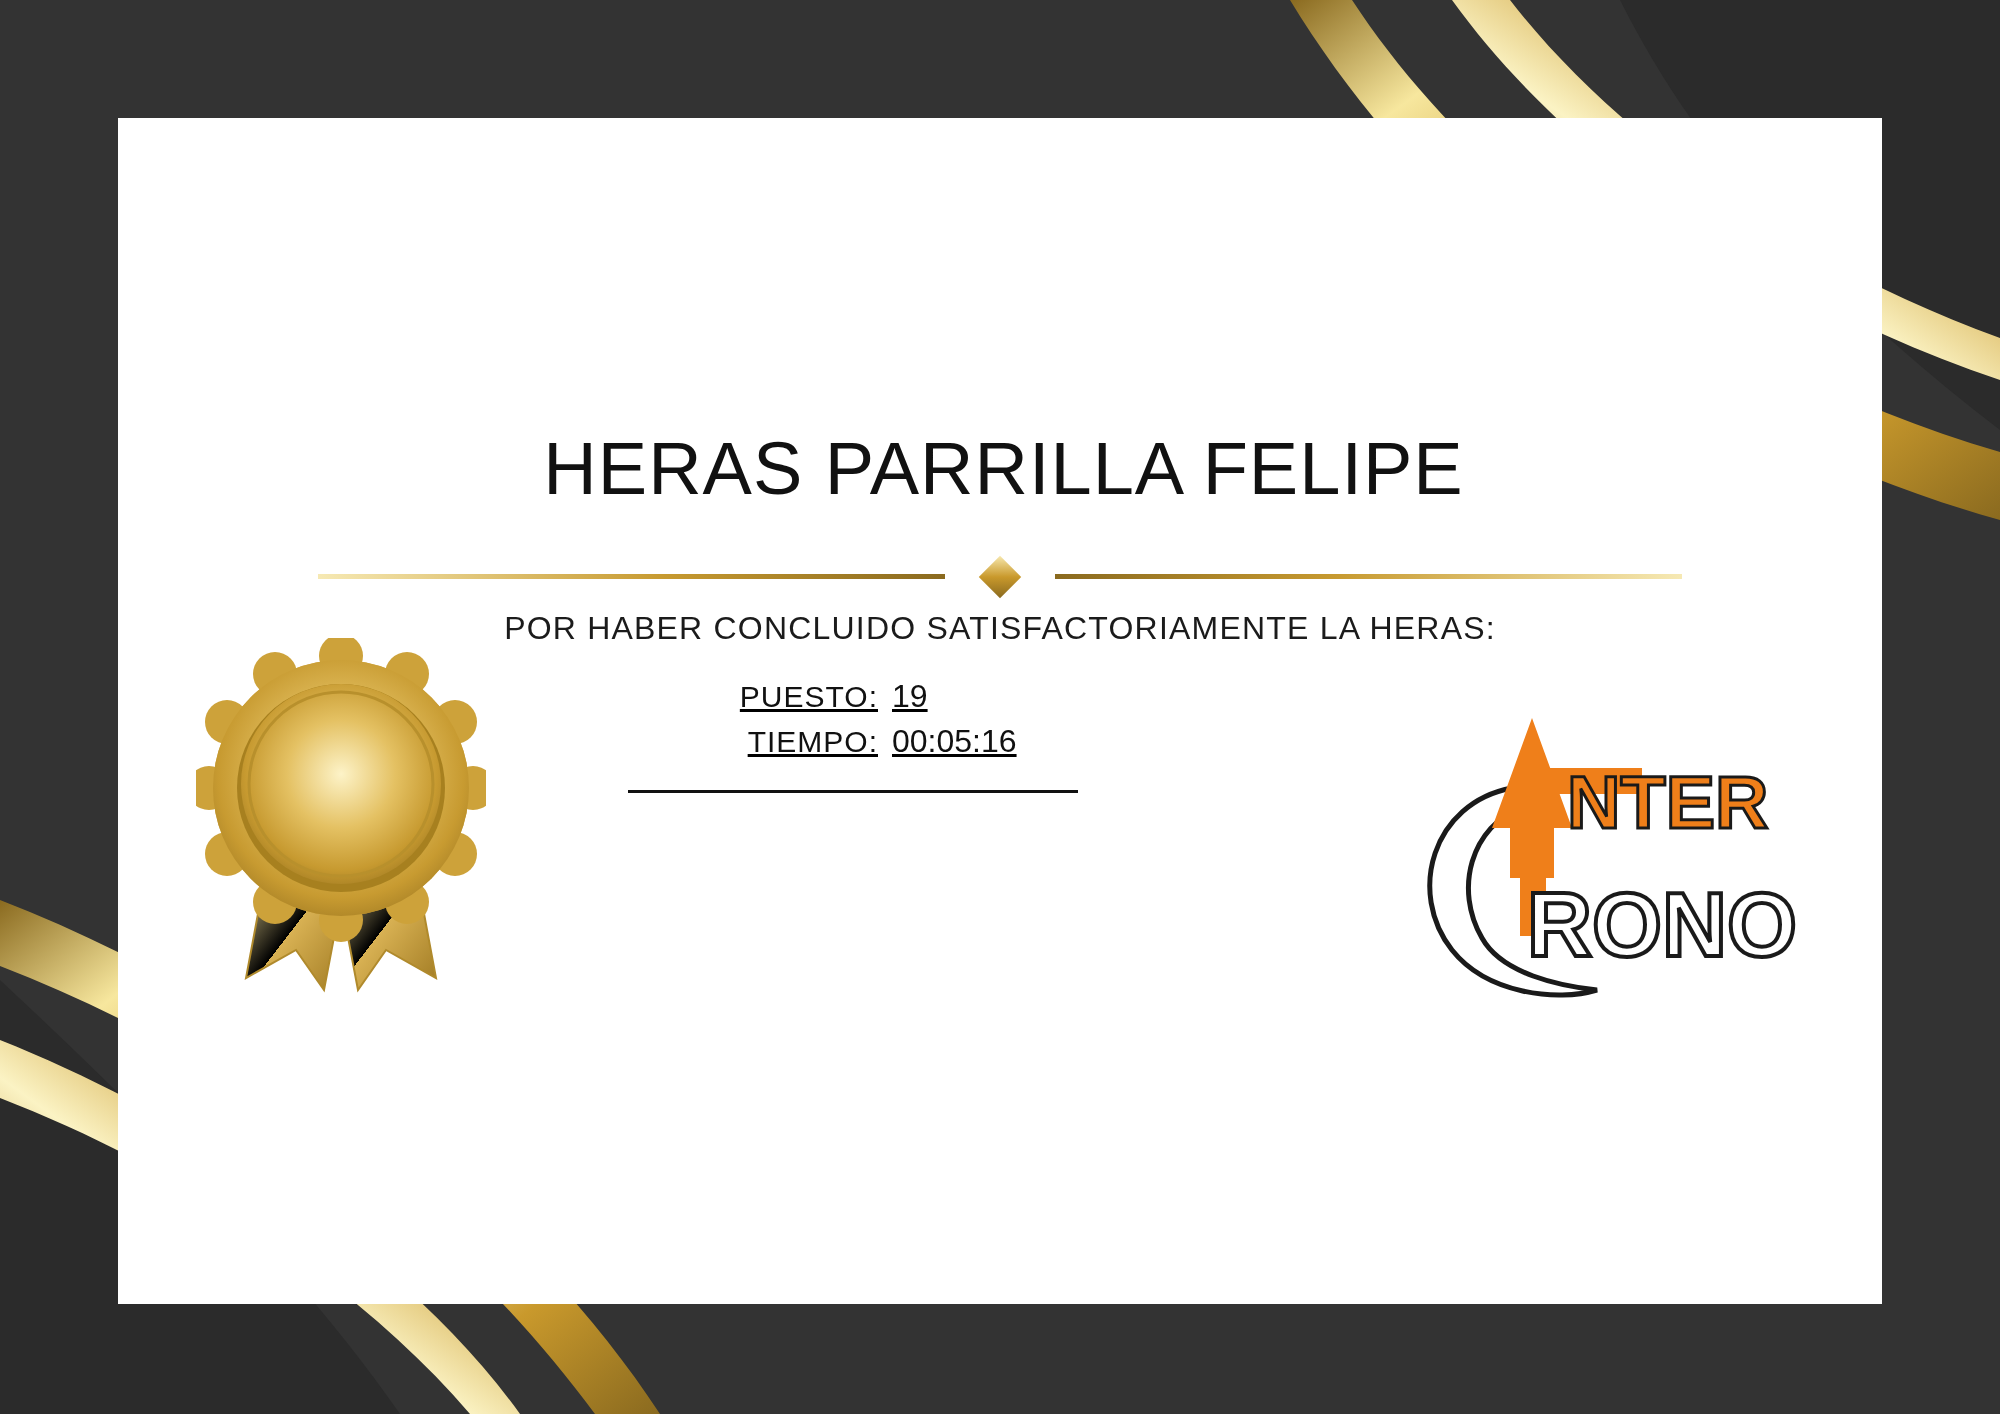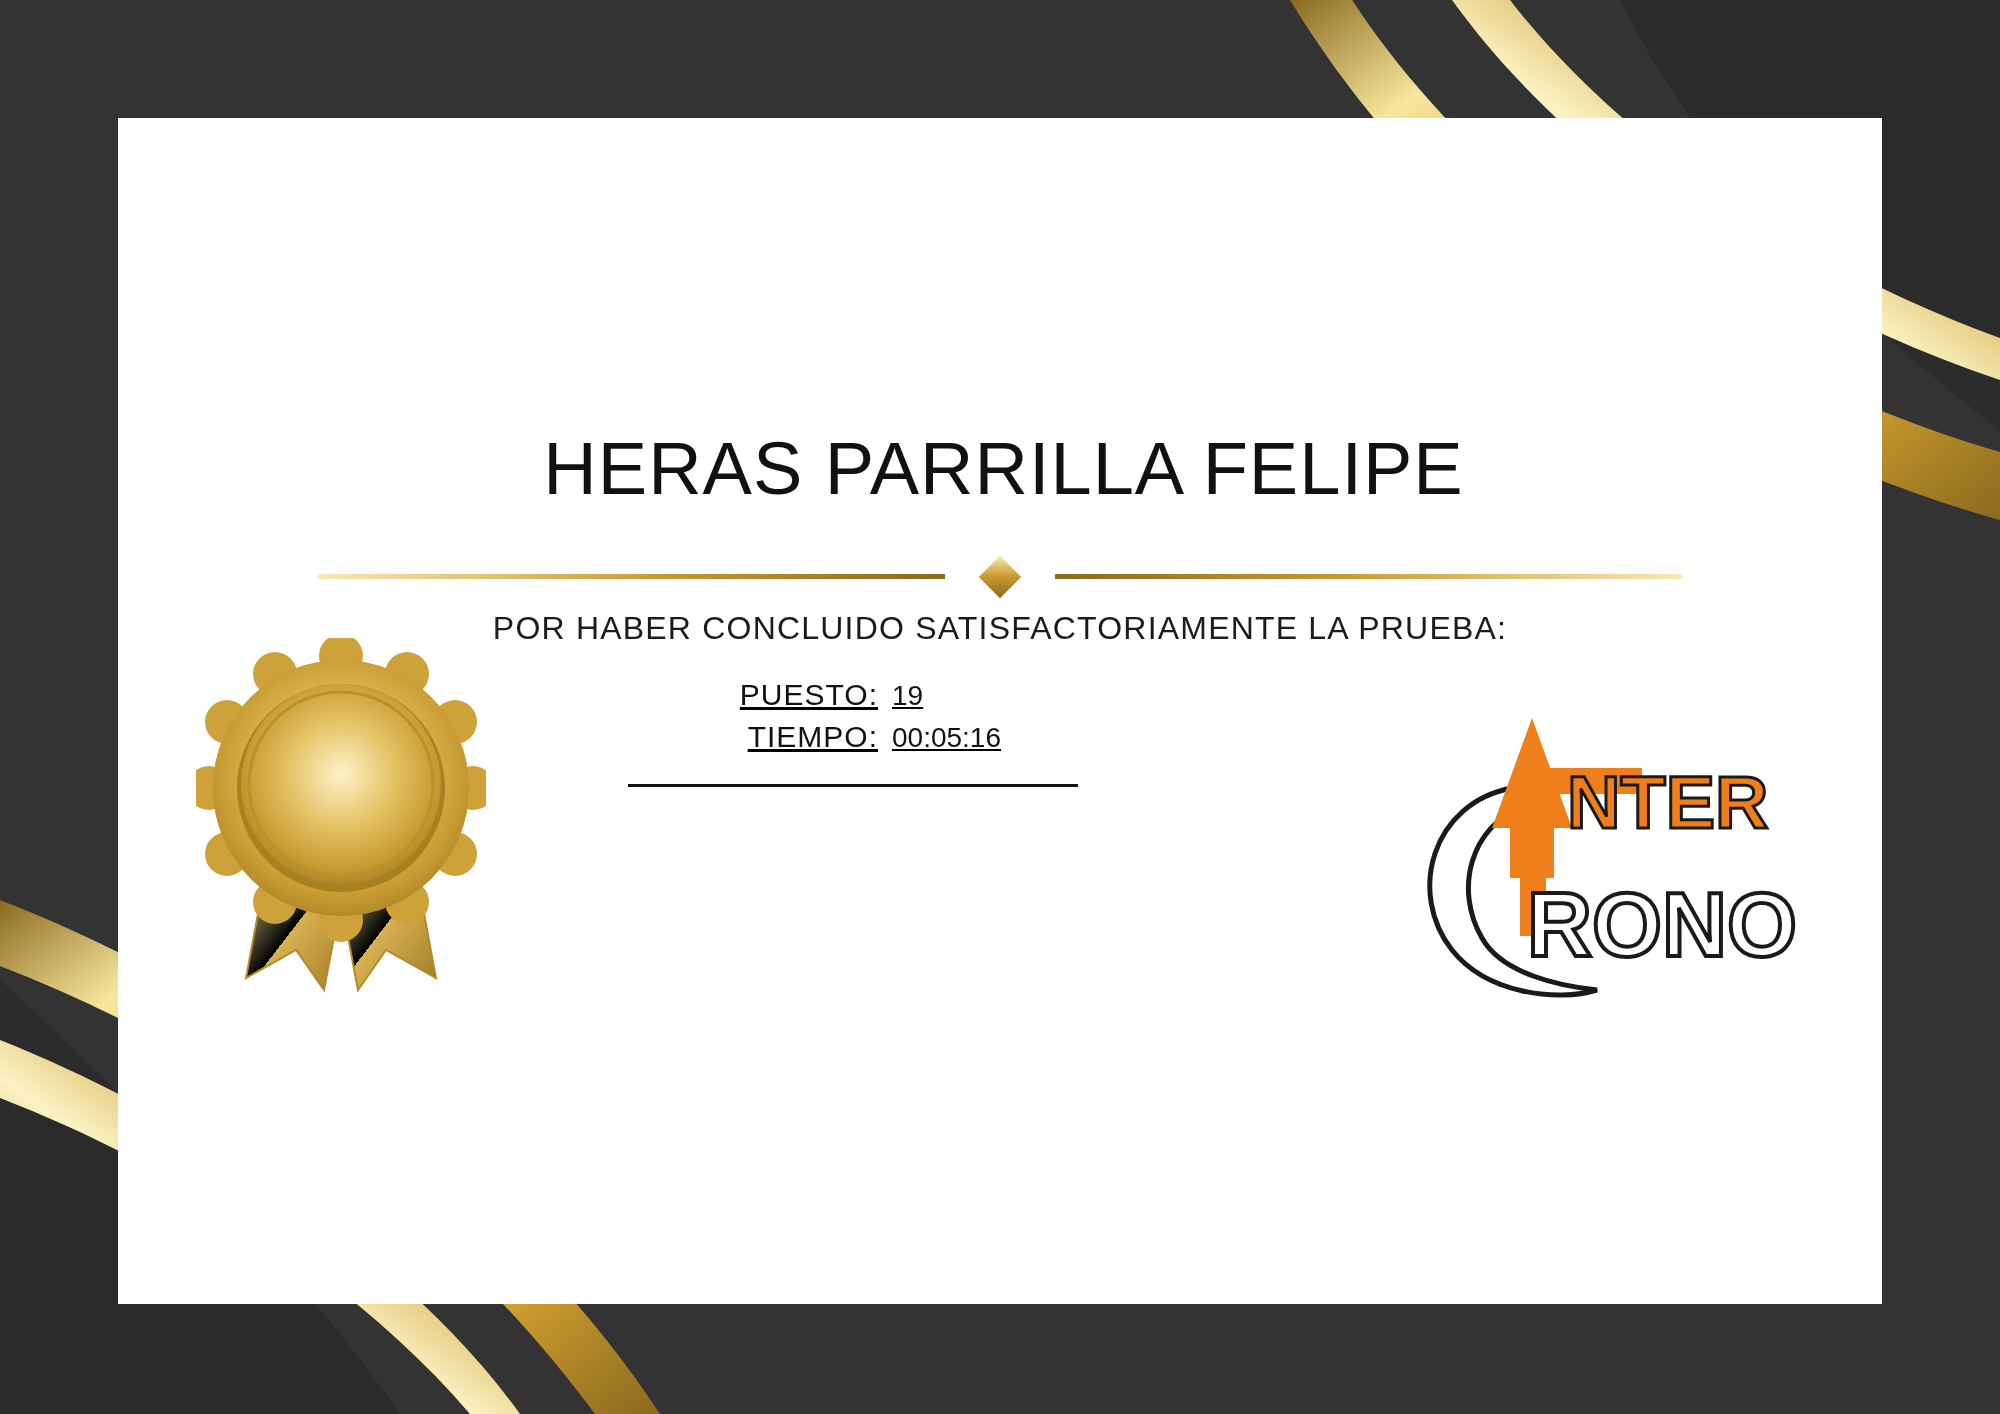--- a/index.html
+++ b/index.html
@@ -150,21 +150,21 @@
   }
   .result-label {
     flex: 0 0 330px;
     text-align: right;
     font-size: 30px;
     letter-spacing: 1px;
     color: #111;
     padding-right: 14px;
   }
   .result-value {
-    font-size: 28px;
+    font-size: 32px;
     color: #111;
   }
   .signature-line {
     margin-top: 30px;
     margin-left: 80px;
     width: 450px;
     border-bottom: 3px solid #111;
   }
 
   
@@ -240,21 +240,21 @@
 
 
         <div class="recipient-name">HERAS PARRILLA FELIPE</div>
 
         <div class="divider">
           <div class="bar left"></div>
           <div class="diamond"></div>
           <div class="bar right"></div>
         </div>
 
-        <div class="subtitle">POR HABER CONCLUIDO SATISFACTORIAMENTE LA PRUEBA:</div>
+        <div class="subtitle">POR HABER CONCLUIDO SATISFACTORIAMENTE LA HERAS:</div>
 
         <svg class="medal" viewBox="0 0 290 360">
 
           <path d="M72,222 L50,340 L100,312 L128,352 L150,236 Z" fill="url(#ribbonGrad)" stroke="#b08a2c" stroke-width="2"></path>
           <path d="M218,222 L240,340 L190,312 L162,352 L140,236 Z" fill="url(#ribbonGrad)" stroke="#b08a2c" stroke-width="2"></path>
 
           <g>
             <circle cx="145" cy="150" r="128" fill="#cda23a"></circle>
             <g fill="#cda23a">
               <circle cx="145" cy="18" r="22"></circle>

